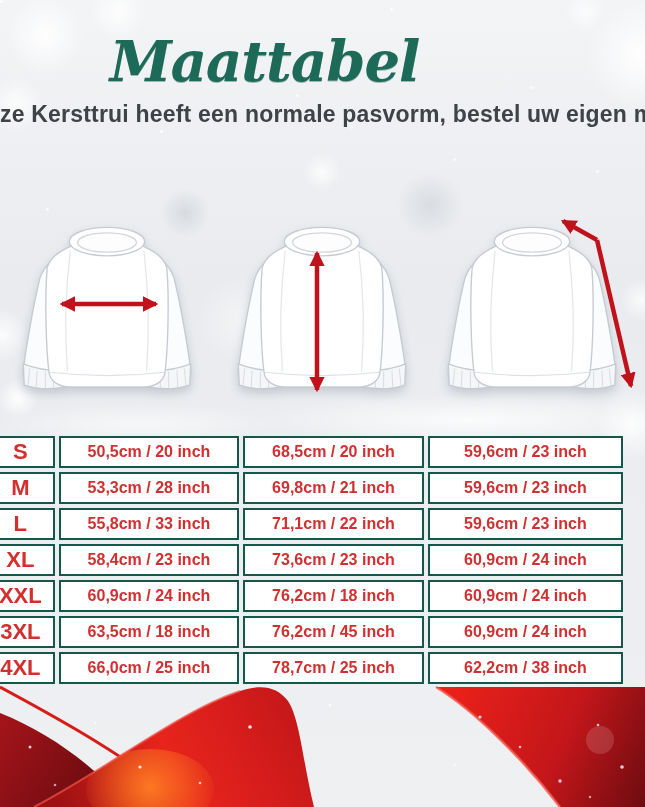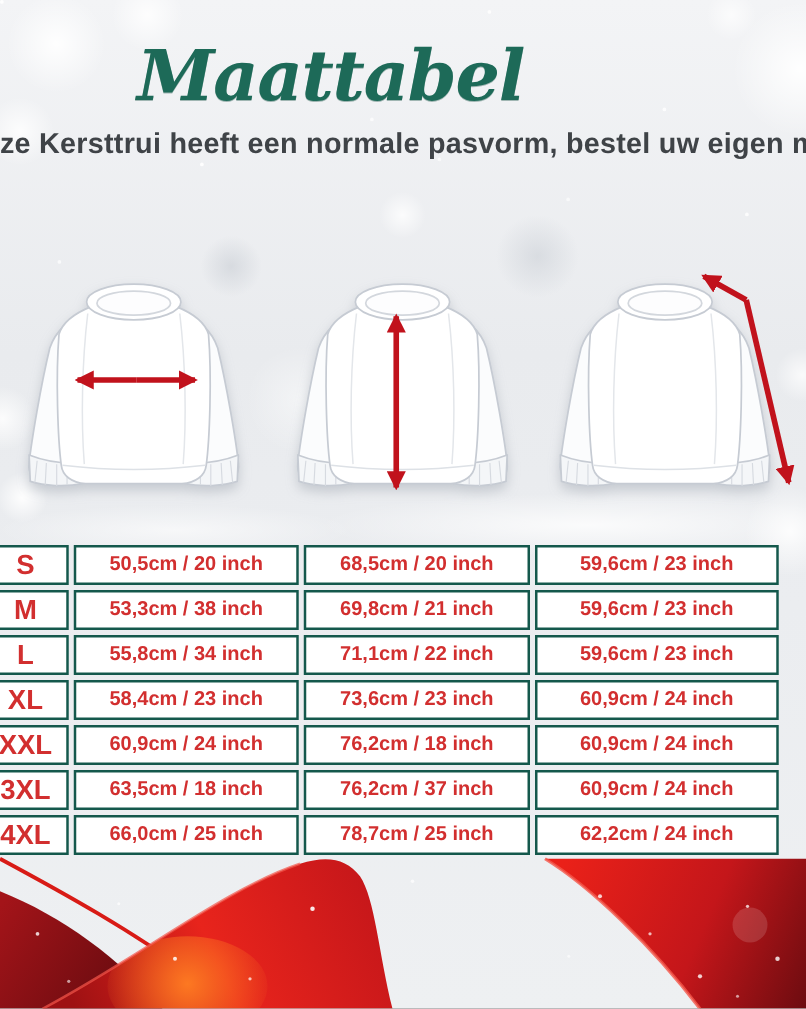--- a/index.html
+++ b/index.html
@@ -124,53 +124,53 @@
   <table class="size-table">
     <tbody>
       <tr>
         <td class="size col-size">S</td>
         <td class="col-w">50,5cm / 20 inch</td>
         <td class="col-l">68,5cm / 20 inch</td>
         <td class="col-s">59,6cm / 23 inch</td>
       </tr>
       <tr>
         <td class="size col-size">M</td>
-        <td class="col-w">53,3cm / 38 inch</td>
+        <td class="col-w">53,3cm / 28 inch</td>
         <td class="col-l">69,8cm / 21 inch</td>
         <td class="col-s">59,6cm / 23 inch</td>
       </tr>
       <tr>
         <td class="size col-size">L</td>
-        <td class="col-w">55,8cm / 34 inch</td>
+        <td class="col-w">55,8cm / 33 inch</td>
         <td class="col-l">71,1cm / 22 inch</td>
         <td class="col-s">59,6cm / 23 inch</td>
       </tr>
       <tr>
         <td class="size col-size">XL</td>
         <td class="col-w">58,4cm / 23 inch</td>
         <td class="col-l">73,6cm / 23 inch</td>
         <td class="col-s">60,9cm / 24 inch</td>
       </tr>
       <tr>
         <td class="size col-size">XXL</td>
         <td class="col-w">60,9cm / 24 inch</td>
         <td class="col-l">76,2cm / 18 inch</td>
         <td class="col-s">60,9cm / 24 inch</td>
       </tr>
       <tr>
         <td class="size col-size">3XL</td>
         <td class="col-w">63,5cm / 18 inch</td>
-        <td class="col-l">76,2cm / 37 inch</td>
+        <td class="col-l">76,2cm / 45 inch</td>
         <td class="col-s">60,9cm / 24 inch</td>
       </tr>
       <tr>
         <td class="size col-size">4XL</td>
         <td class="col-w">66,0cm / 25 inch</td>
         <td class="col-l">78,7cm / 25 inch</td>
-        <td class="col-s">62,2cm / 24 inch</td>
+        <td class="col-s">62,2cm / 38 inch</td>
       </tr>
     </tbody>
   </table>
 
   <svg class="ribbon" width="645" height="122" viewBox="0 0 645 122">
     <defs>
       <linearGradient id="gBand" x1="60" y1="122" x2="300" y2="10" gradientUnits="userSpaceOnUse">
         <stop offset="0" stop-color="#9e1113"></stop>
         <stop offset="0.45" stop-color="#e8241c"></stop>
         <stop offset="1" stop-color="#c4161a"></stop>

